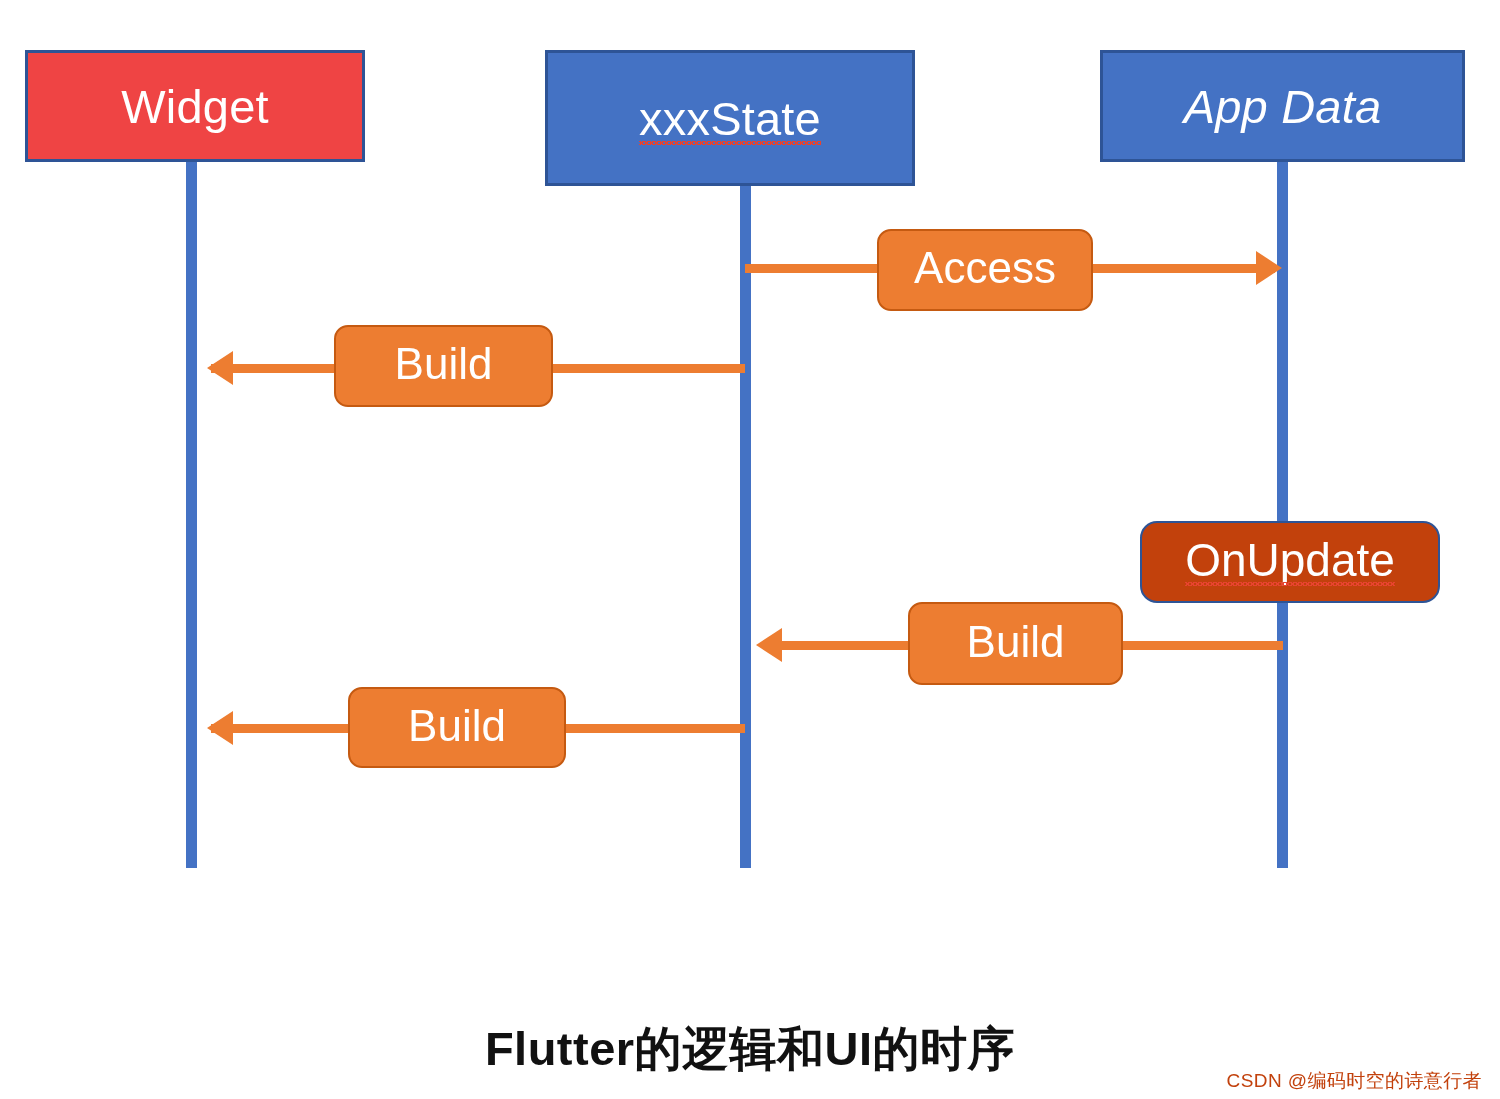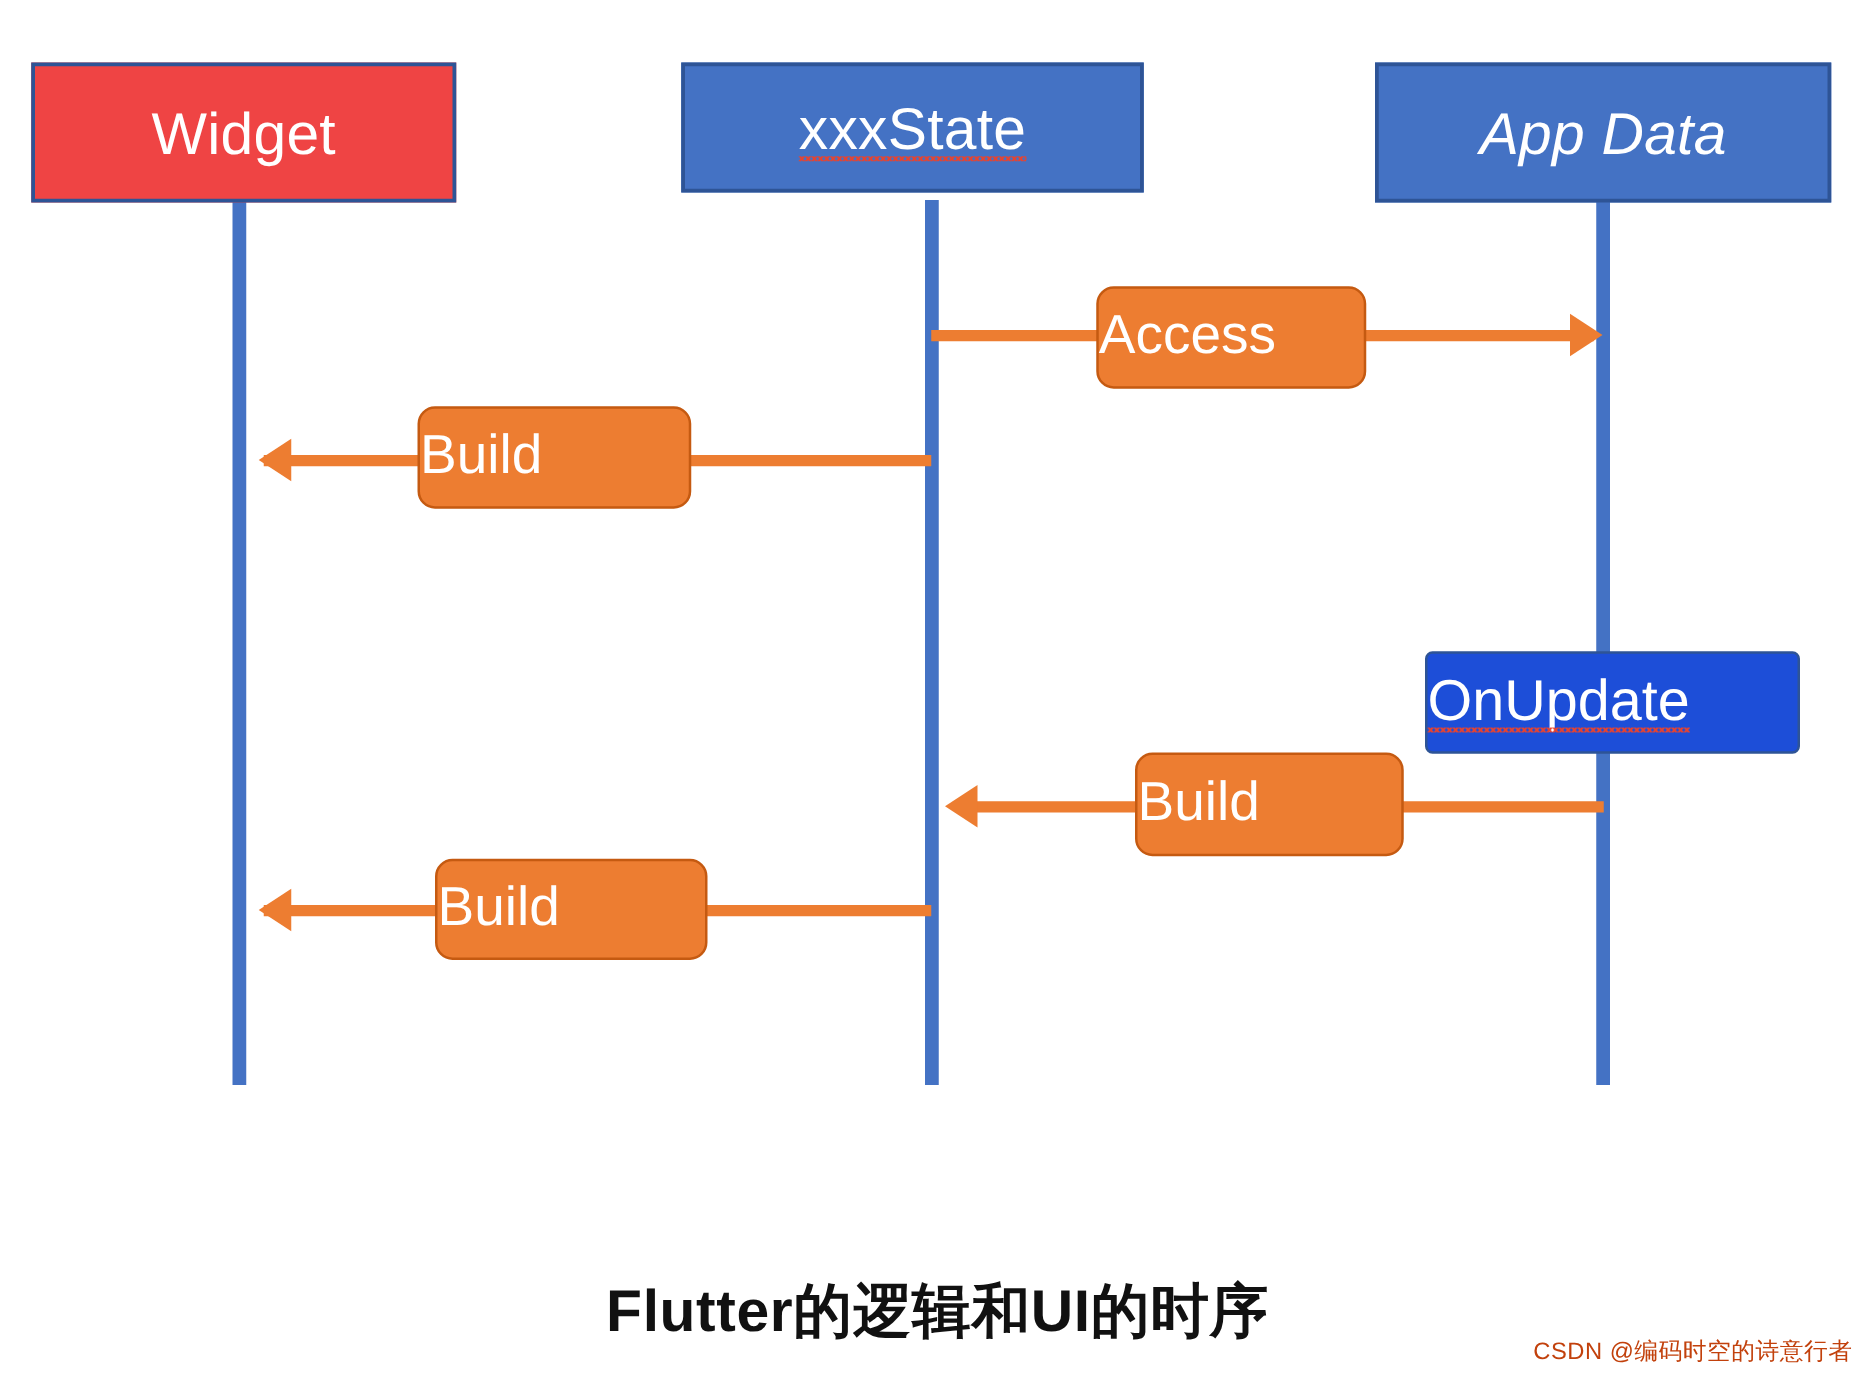--- a/index.html
+++ b/index.html
@@ -67,28 +67,29 @@
   
   .msg-label {
     position: absolute;
     box-sizing: border-box;
     background: #ED7D31;
     border: 2px solid #C55A11;
     border-radius: 14px;
     color: #ffffff;
     display: flex;
     align-items: center;
+    justify-content: center;
     font-size: 44px;
     line-height: 1;
     padding-bottom: 4px;
   }
   .msg-label.dark {
-    background: #1d4ed8;
+    background: #c2410c;
     border-color: #2E5496;
-    border-radius: 6px;
+    border-radius: 17px;
   }
 
   
   .squiggly {
     position: relative;
     display: inline-block;
   }
   .squiggly::after {
     content: "";
     position: absolute;
@@ -130,21 +131,21 @@
 <div id="canvas">
 
   <div class="lifeline" style="left:186px; top:160px; height:708px;"></div>
   <div class="lifeline" style="left:740px; top:160px; height:708px;"></div>
   <div class="lifeline" style="left:1277px; top:160px; height:708px;"></div>
 
   <div class="participant green" style="left:25px; top:50px; width:340px; height:112px;">
     <span>Widget</span>
   </div>
 
-  <div class="participant blue" style="left:545px; top:50px; width:370px; height:104px;">
+  <div class="participant blue" style="left:545px; top:50px; width:370px; height:136px;">
     <span class="squiggly">xxxState</span>
   </div>
 
   <div class="participant blue" style="left:1100px; top:50px; width:365px; height:112px;font-style:italic;">
     <span>App Data</span>
   </div>
 
   <div class="msg-line" style="left:745px; top:264px; width:530px;"></div>
   <div class="arrow-head right" style="left:1256px; top:251px;"></div>
   <div class="msg-label" style="left:877px; top:229px; width:216px; height:82px;">

